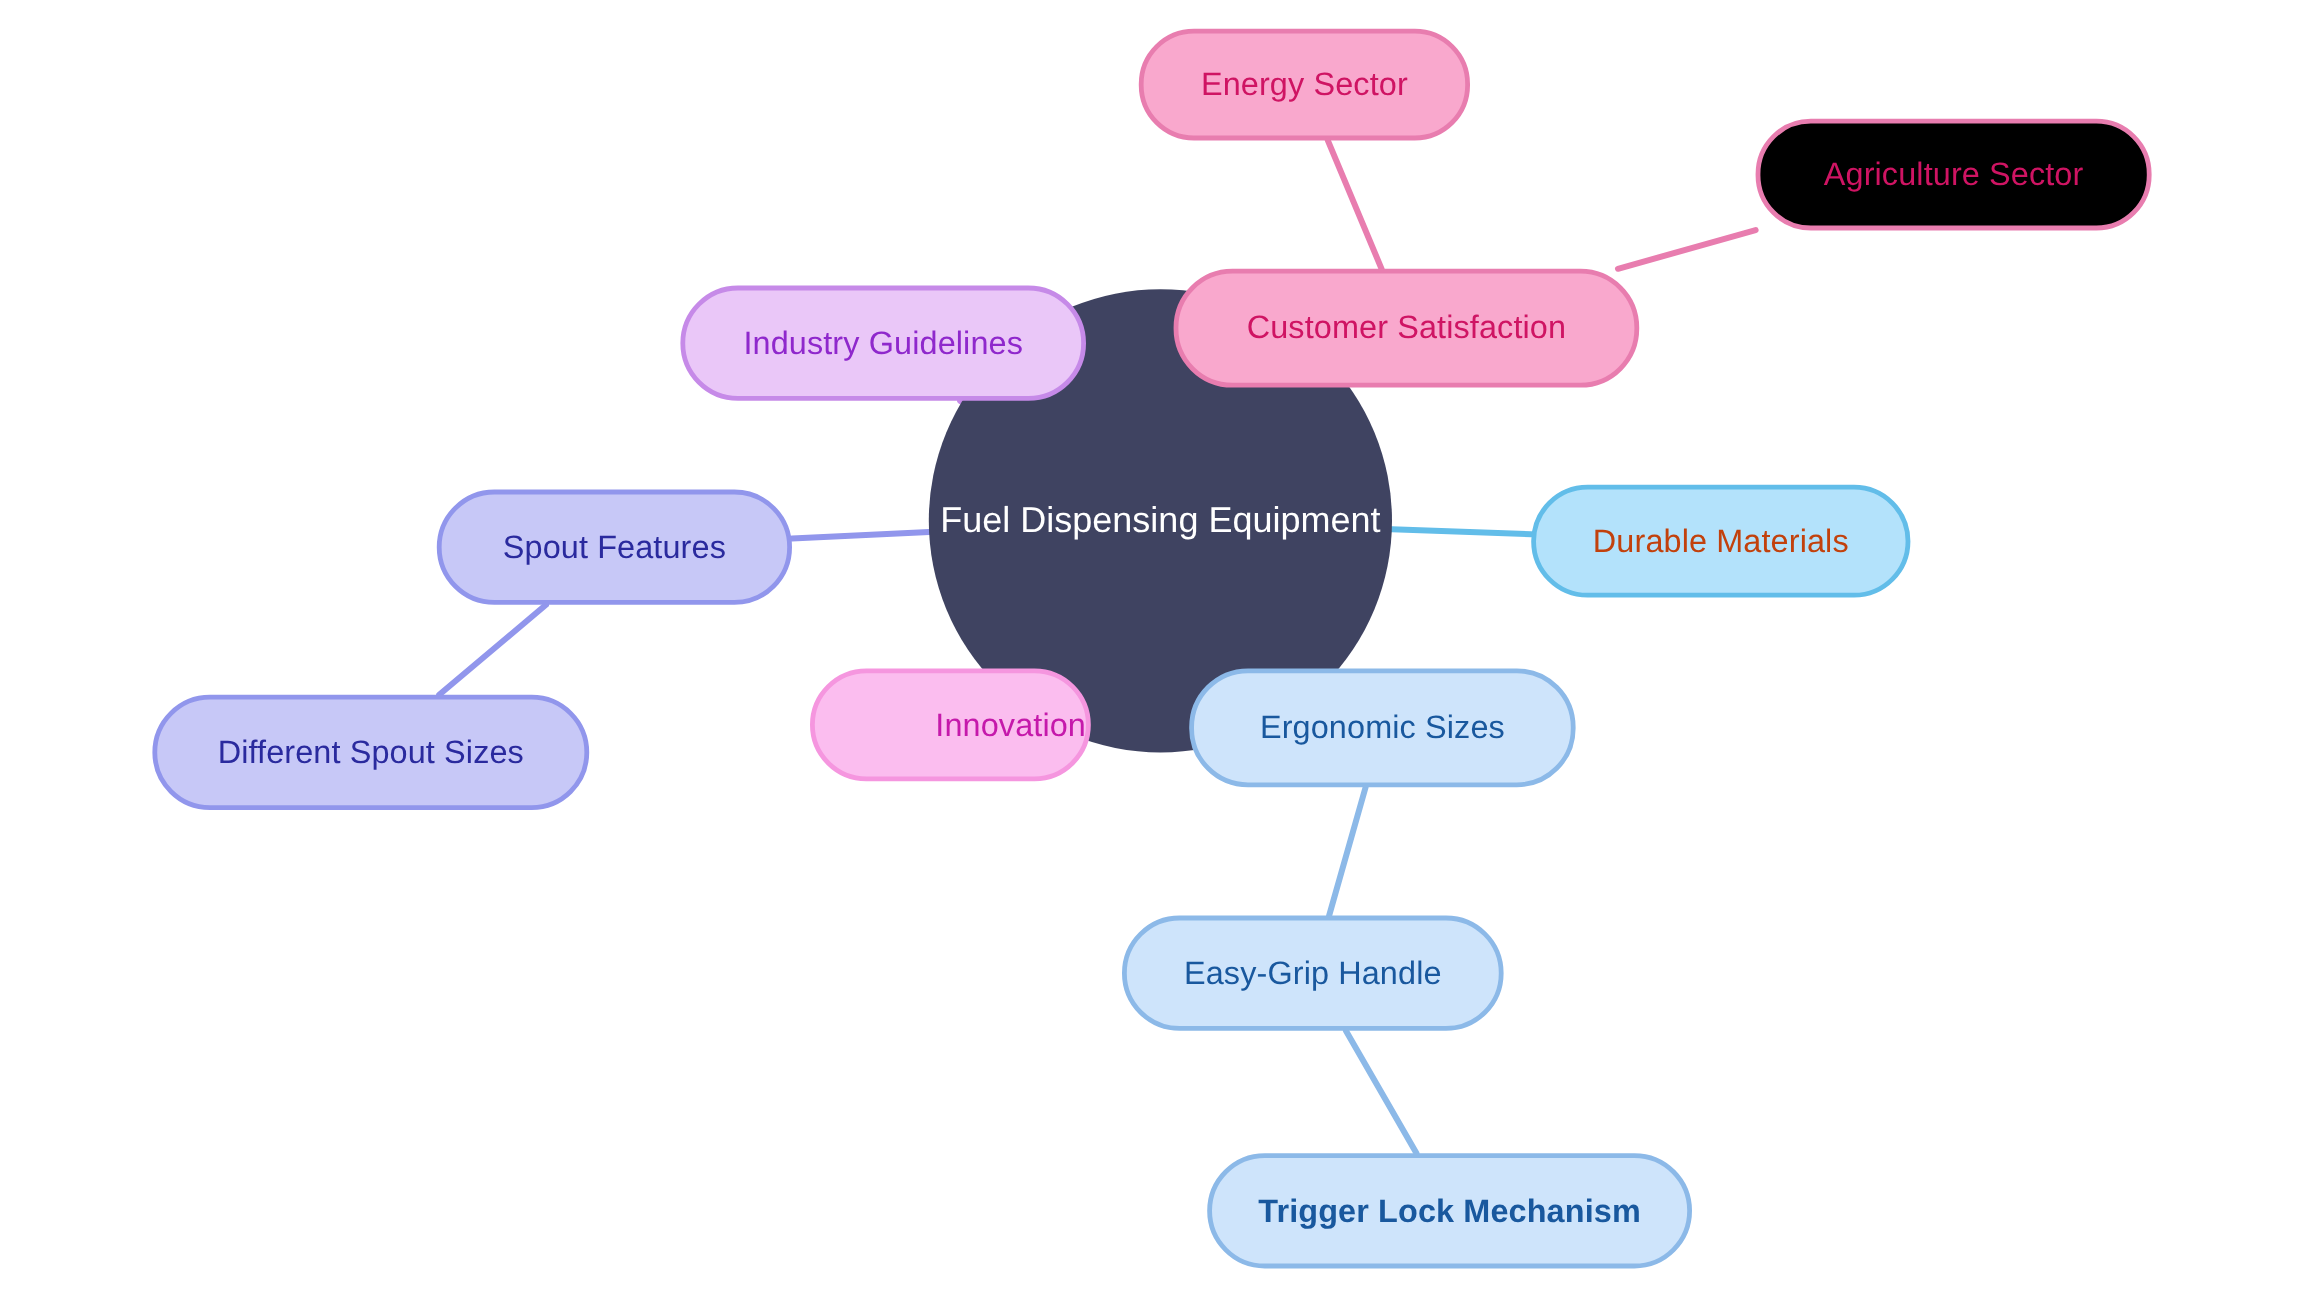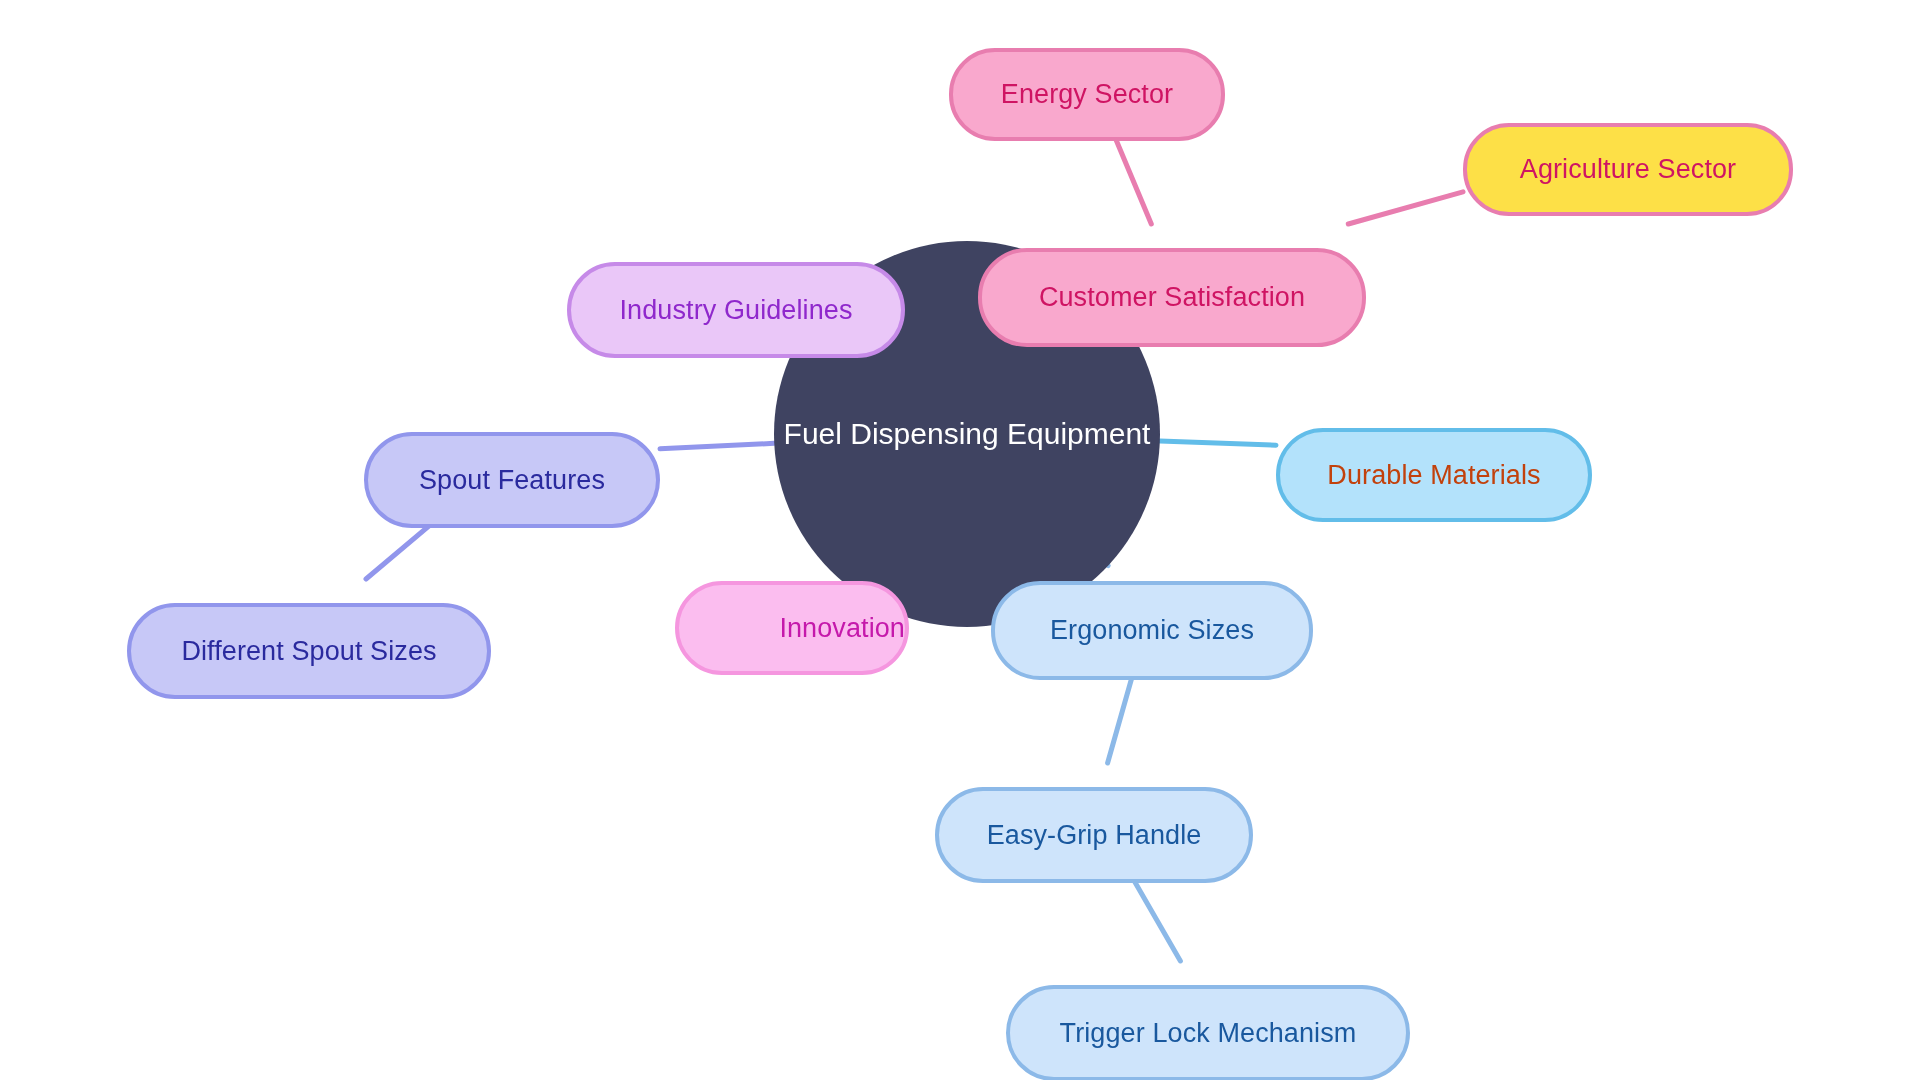--- a/index.html
+++ b/index.html
@@ -32,21 +32,20 @@
     position: absolute;
     box-sizing: border-box;
     display: flex;
     align-items: center;
     justify-content: center;
     text-align: center;
     white-space: nowrap;
     border-style: solid;
     line-height: 1;
     letter-spacing: 0.1px;
-    margin-top: 24px;
   }
   .node-root {
     position: absolute;
     box-sizing: border-box;
     display: flex;
     align-items: center;
     justify-content: center;
     text-align: center;
     white-space: nowrap;
     border-radius: 50%;
@@ -74,21 +73,21 @@
       <path d="M 1121.6 859.0 Q 1151.0 910.0 1180.4 961.0" stroke="#8cb9e8" stroke-width="5" fill="none" stroke-linecap="round"></path>
     </svg>
 
   <div id="node-layer">
       <div class="node-root" style="left: 774px; top: 241px; width: 386px; height: 386px; background: rgb(63, 67, 97); color: rgb(255, 255, 255); font-size: 30px;">
         <span class="label">Fuel Dispensing Equipment</span>
       </div>
       <div class="node" style="left: 949px; top: 24px; width: 276px; height: 93px; background: rgb(249, 168, 205); border-color: rgb(232, 125, 175); border-width: 4px; border-radius: 46px; color: rgb(207, 20, 99); font-size: 27px;">
         <span class="label">Energy Sector</span>
       </div>
-      <div class="node" style="left: 1463px; top: 99px; width: 330px; height: 93px; background: #fde047; border-color: rgb(232, 125, 175); border-width: 4px; border-radius: 46px; color: rgb(207, 20, 99); font-size: 27px;">
+      <div class="node" style="left: 1463px; top: 99px; width: 330px; height: 93px; background: #000000; border-color: rgb(232, 125, 175); border-width: 4px; border-radius: 46px; color: rgb(207, 20, 99); font-size: 27px;">
         <span class="label">Agriculture Sector</span>
       </div>
       <div class="node" style="left: 978px; top: 224px; width: 388px; height: 99px; background: rgb(249, 168, 205); border-color: rgb(232, 125, 175); border-width: 4px; border-radius: 49px; color: rgb(207, 20, 99); font-size: 27px;">
         <span class="label">Customer Satisfaction</span>
       </div>
       <div class="node" style="left: 567px; top: 238px; width: 338px; height: 96px; background: rgb(234, 199, 248); border-color: rgb(198, 138, 232); border-width: 4px; border-radius: 48px; color: rgb(143, 40, 204); font-size: 27px;">
         <span class="label">Industry Guidelines</span>
       </div>
       <div class="node" style="left: 364px; top: 408px; width: 296px; height: 96px; background: rgb(199, 200, 247); border-color: rgb(145, 150, 236); border-width: 4px; border-radius: 48px; color: rgb(42, 42, 158); font-size: 27px;">
         <span class="label">Spout Features</span>
@@ -101,18 +100,18 @@
       </div>
       <div class="node" style="left: 1276px; top: 404px; width: 316px; height: 94px; background: rgb(179, 226, 251); border-color: rgb(98, 189, 233); border-width: 4px; border-radius: 47px; color: #c2410c; font-size: 27px;">
         <span class="label">Durable Materials</span>
       </div>
       <div class="node" style="left: 991px; top: 557px; width: 322px; height: 99px; background: rgb(206, 228, 251); border-color: rgb(140, 185, 232); border-width: 4px; border-radius: 49px; color: rgb(25, 88, 158); font-size: 27px;">
         <span class="label">Ergonomic Sizes</span>
       </div>
       <div class="node" style="left: 935px; top: 763px; width: 318px; height: 96px; background: rgb(206, 228, 251); border-color: rgb(140, 185, 232); border-width: 4px; border-radius: 48px; color: rgb(25, 88, 158); font-size: 27px;">
         <span class="label">Easy-Grip Handle</span>
       </div>
-      <div class="node" style="left: 1006px; top: 961px; width: 404px; height: 96px; background: rgb(206, 228, 251); border-color: rgb(140, 185, 232); border-width: 4px; border-radius: 48px; color: rgb(25, 88, 158); font-size: 27px;">
+      <div class="node" style="left: 1006px; top: 961px; width: 404px; height: 96px; background: rgb(206, 228, 251); border-color: rgb(140, 185, 232); border-width: 4px; border-radius: 48px; color: rgb(25, 88, 158); font-size: 27px; font-weight: bold;">
         <span class="label">Trigger Lock Mechanism</span>
       </div>
     </div>
 
 </div>
 
 </body></html>

